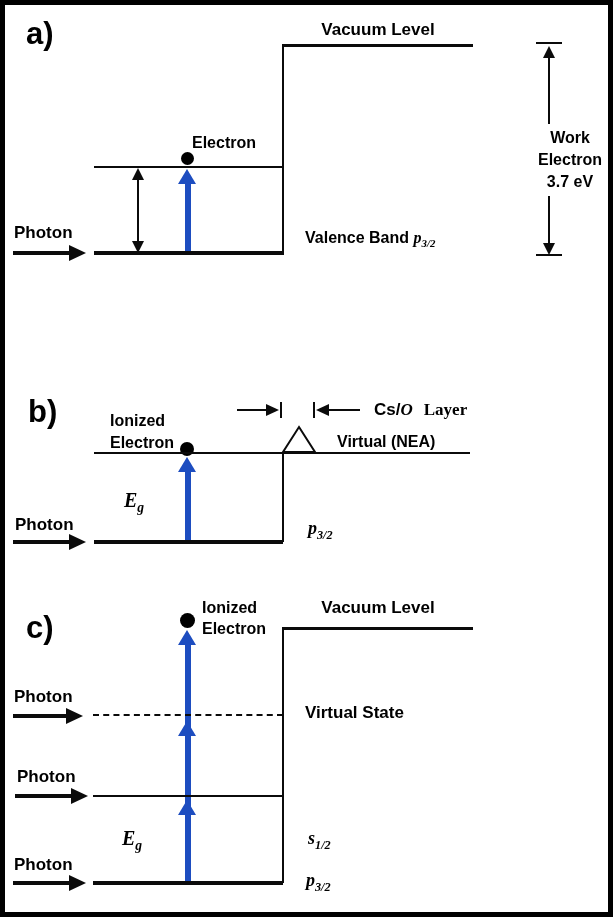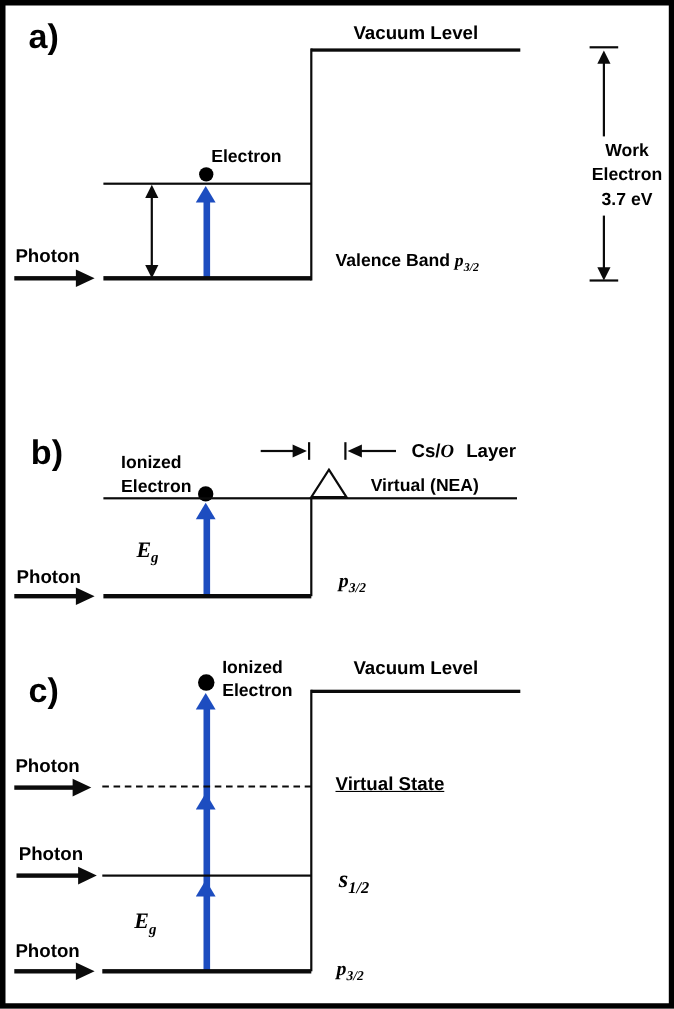--- a/index.html
+++ b/index.html
@@ -92,21 +92,21 @@
   <div class="dot" style="left:180px;top:442px;width:14px;height:14px;"></div>
 
   <div class="hline" style="left:237px;top:409px;width:32px;height:2px;"></div>
   <div class="rthin" style="left:266px;top:404px;"></div>
   <div class="vline" style="left:280px;top:402px;width:2px;height:16px;"></div>
   <div class="vline" style="left:313px;top:402px;width:2px;height:16px;"></div>
   <div class="lthin" style="left:316px;top:404px;"></div>
   <div class="hline" style="left:328px;top:409px;width:32px;height:2px;"></div>
 
   <div class="lbl17" style="left:374px;top:400px;">
-    <span>Cs/</span><span class="msym">O</span><span style="margin-left:11px;">Layer</span>
+    <span>Cs/</span><span class="msym">O</span><span style="margin-left:11px;font-family:Liberation Serif, serif;">Layer</span>
   </div>
 
   <div class="lbl" style="left:337px;top:433px;">Virtual (NEA)</div>
 
   <div class="hline" style="left:94px;top:452px;width:376px;height:2px;"></div>
   <svg class="abs" style="left:280px;top:425px;" width="38" height="29">
     <polygon points="19,2 35,27 3,27" fill="#ffffff" stroke="#0b0b0b" stroke-width="2"></polygon>
   </svg>
   <div class="vline" style="left:282px;top:453px;width:2px;height:89px;"></div>
 
@@ -140,27 +140,27 @@
 
   <div class="bshaft" style="left:185px;top:644px;height:238px;"></div>
   <div class="bhead" style="left:178px;top:630px;"></div>
   <div class="bhead" style="left:178px;top:721px;"></div>
   <div class="bhead" style="left:178px;top:800px;"></div>
 
   <div class="lbl17" style="left:14px;top:687px;">Photon</div>
   <div class="pshaft" style="left:13px;top:714px;width:54px;"></div>
   <div class="phead" style="left:66px;top:708px;"></div>
   <div class="dashline" style="left:93px;top:714px;width:190px;"></div>
-  <div class="lbl17" style="left:305px;top:703px;text-decoration:underline;">Virtual State</div>
+  <div class="lbl17" style="left:305px;top:703px;">Virtual State</div>
 
   <div class="lbl17" style="left:17px;top:767px;">Photon</div>
   <div class="pshaft" style="left:15px;top:794px;width:57px;"></div>
   <div class="phead" style="left:71px;top:788px;"></div>
   <div class="hline" style="left:93px;top:795px;width:190px;height:2px;"></div>
-  <div class="abs" style="left:308px;top:786px;font-size:22px;">
+  <div class="abs" style="left:308px;top:828px;font-size:18px;">
     <span class="msym"><span>s</span><sub>1/2</sub></span>
   </div>
 
   <div class="abs" style="left:122px;top:827px;font-size:20px;">
     <span class="msym"><span>E</span><sub>g</sub></span>
   </div>
 
   <div class="lbl17" style="left:14px;top:855px;">Photon</div>
   <div class="pshaft" style="left:13px;top:881px;width:57px;"></div>
   <div class="phead" style="left:69px;top:875px;"></div>

